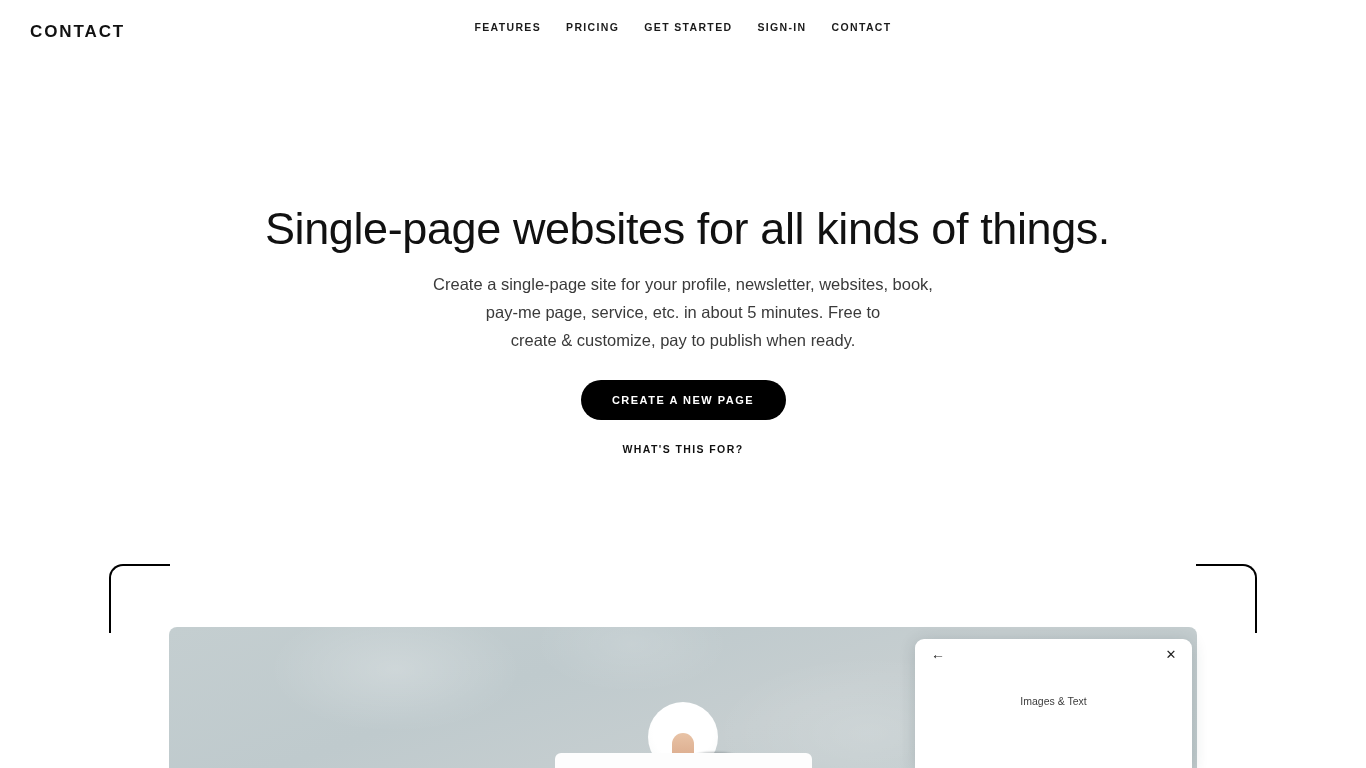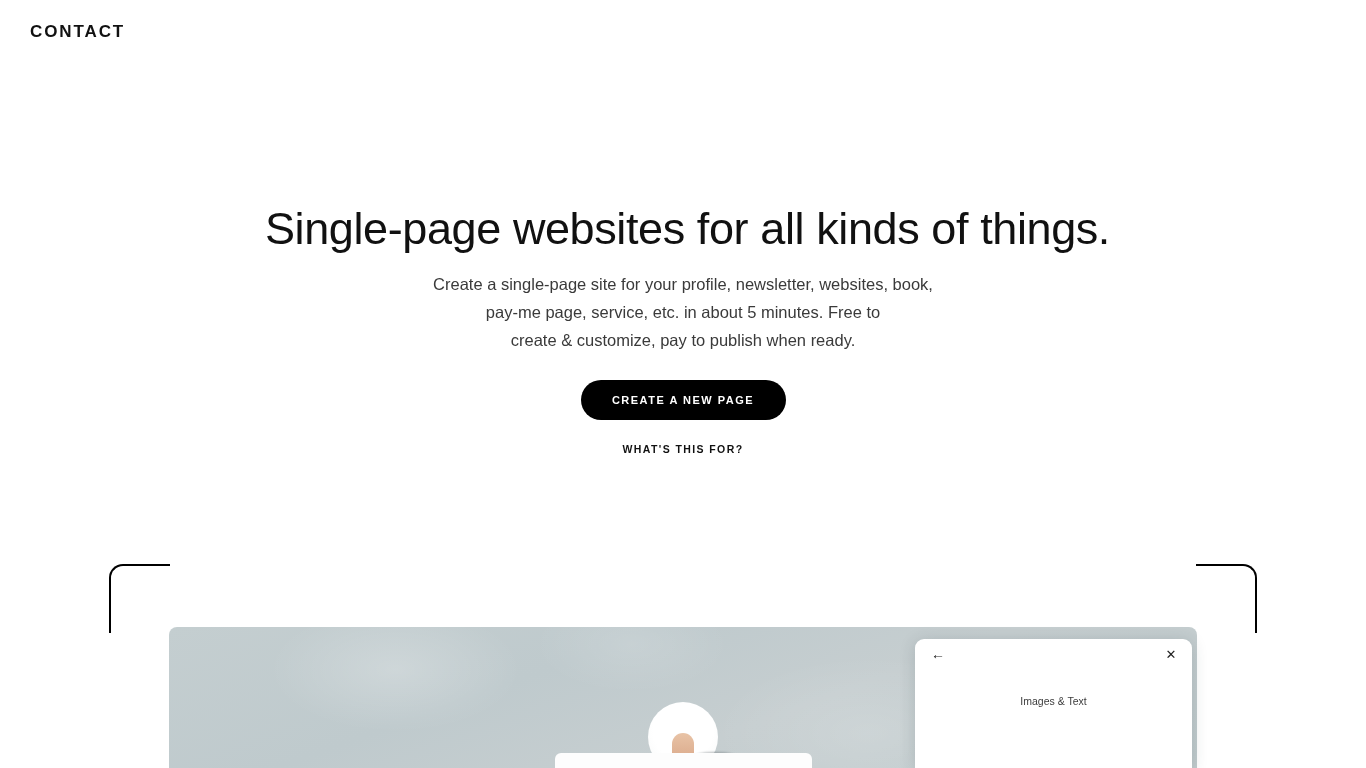--- a/index.html
+++ b/index.html
@@ -174,20 +174,27 @@
     background:linear-gradient(180deg,#c6c9c9 0%,#b3b7b7 100%);
   }
 </style>
 </head>
 <body>
 
 <div class="page">
 
   <div class="header">
     <div class="logo">CONTACT</div>
+    <nav class="nav">
+      <a class="nav-item">FEATURES</a>
+      <a class="nav-item">PRICING</a>
+      <a class="nav-item">GET STARTED</a>
+      <a class="nav-item">SIGN-IN</a>
+      <a class="nav-item">CONTACT</a>
+    </nav>
   </div>
 
   <div class="hero">
     <h1 class="hero-title">Single-page websites for all kinds of things.</h1>
     <p class="hero-sub">
       <span>Create a single-page site for your profile, newsletter, websites, book,</span>
       <span>pay-me page, service, etc. in about 5 minutes. Free to</span>
       <span>create &amp; customize, pay to publish when ready.</span>
     </p>
     <div class="cta-wrap">

